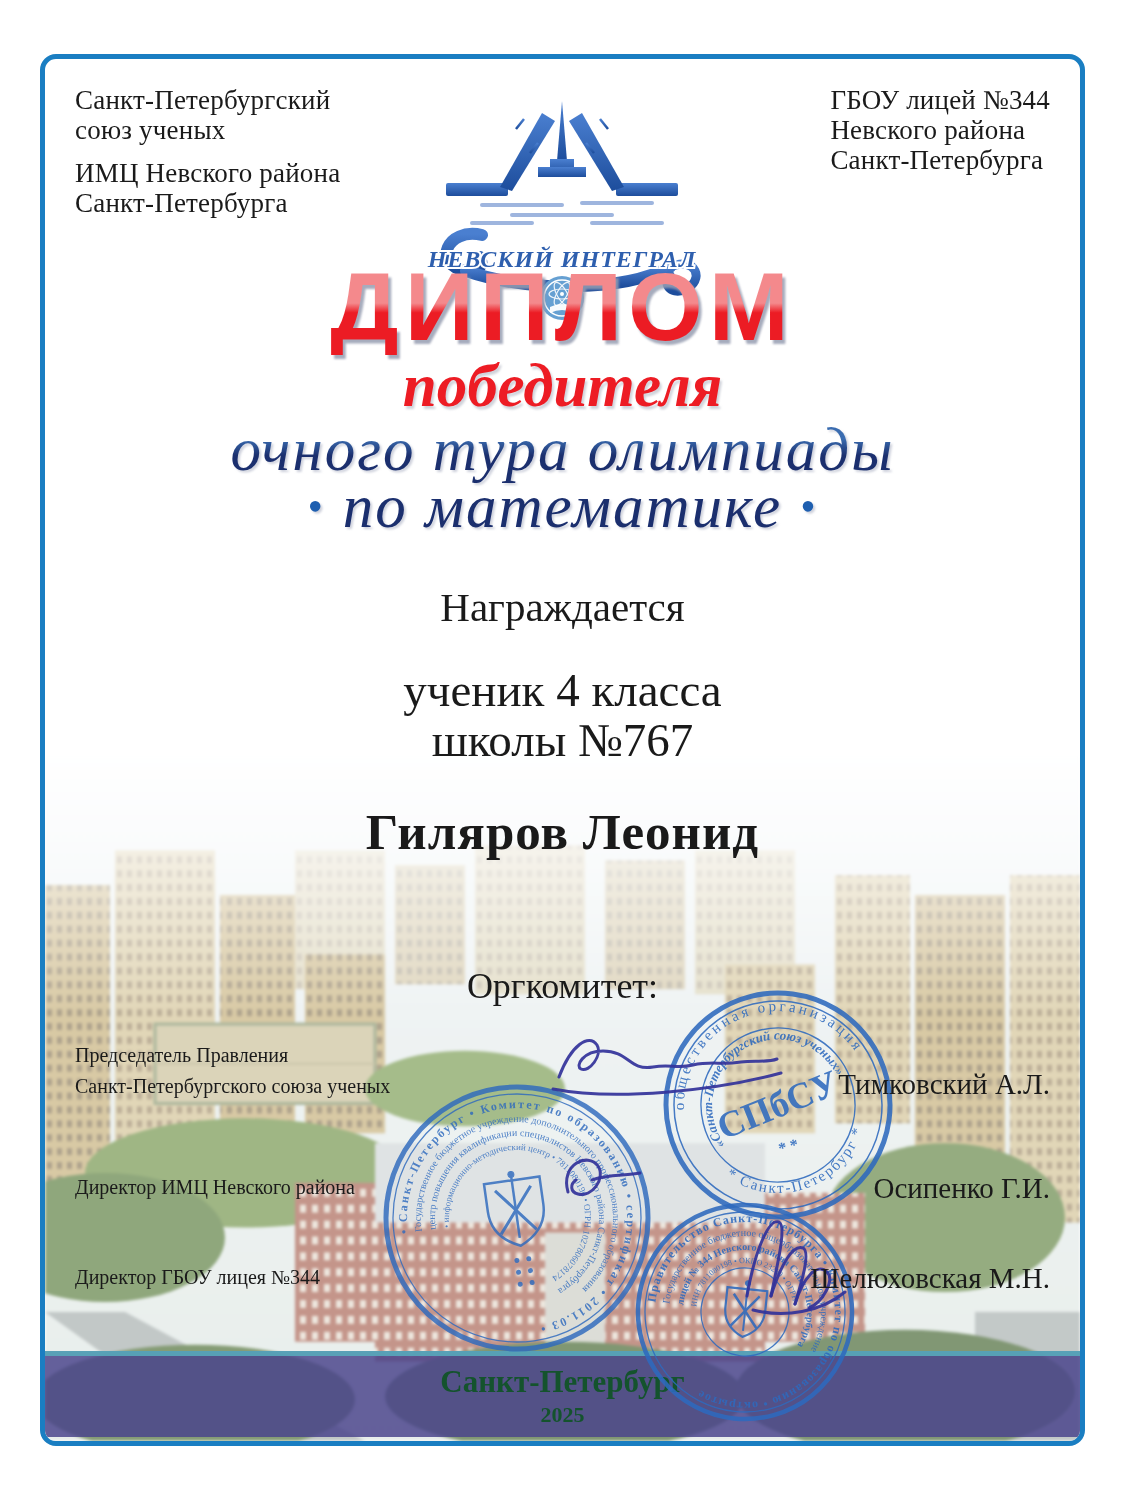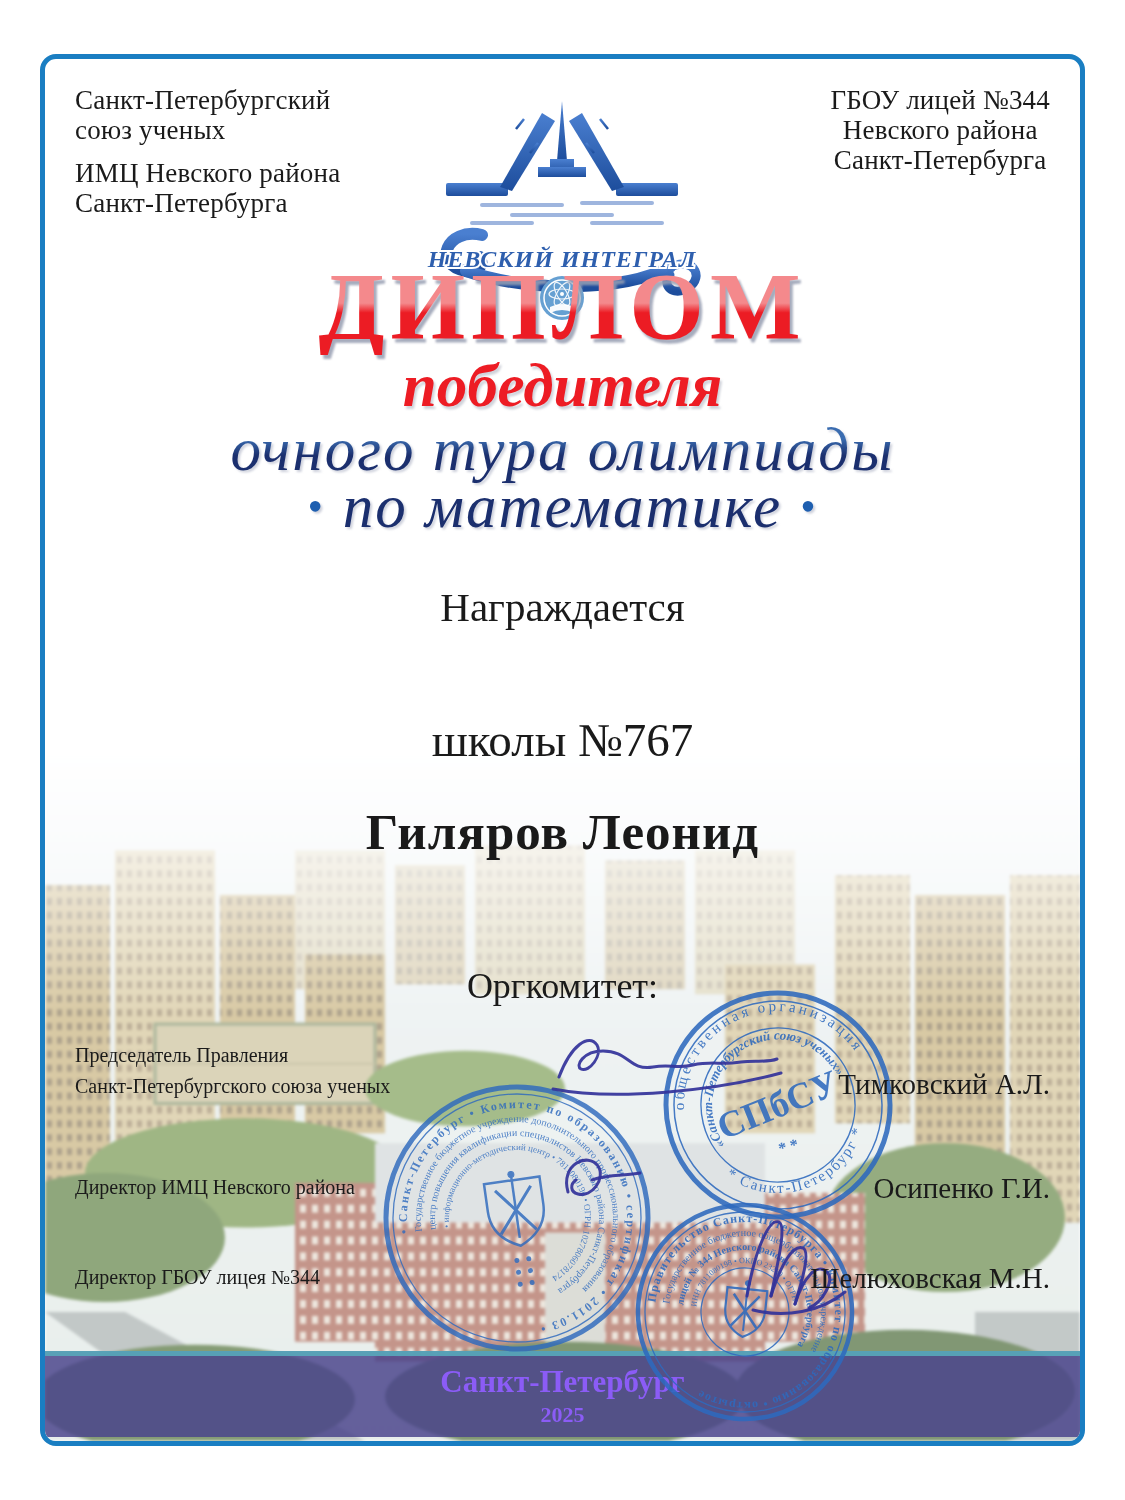--- a/index.html
+++ b/index.html
@@ -5,23 +5,23 @@
   html,body{margin:0;padding:0;background:#fff;}
   .page{position:relative;width:1125px;height:1500px;background:#fff;overflow:hidden;
         font-family:"Liberation Serif","DejaVu Serif",serif;color:#1a1a1a;}
   .frame{position:absolute;left:40px;top:54px;width:1035px;height:1382px;
          border:5px solid #1a7ec2;border-radius:16px;overflow:hidden;background:#fff;}
   .abs{position:absolute;}
   .ctr{left:0;width:1035px;text-align:center;}
   
   .hdr{font-size:27px;line-height:30px;letter-spacing:.2px;}
   .hdr p{margin:0 0 13px 0;}
-  .hdr-r{text-align:center;}
-  
-  .t-diploma{top:200px;font-family:Liberation Serif, serif;
+  .hdr-r{text-align:left;}
+  
+  .t-diploma{top:200px;font-family:Liberation Sans, sans-serif;
     font-weight:bold;font-size:96px;letter-spacing:6px;line-height:1;
     background:linear-gradient(#f4898c 46%,#ec1c24 56%);
     -webkit-background-clip:text;background-clip:text;color:transparent;
     filter:drop-shadow(3px 4px 1px rgba(150,158,178,.85));}
   .t-winner{top:292px;font-style:italic;font-weight:bold;font-size:61px;color:#ed1c24;
     filter:drop-shadow(2px 3px 1px rgba(170,175,190,.55));}
   .t-event1{top:356px;font-style:italic;font-size:61px;letter-spacing:2px;
     background:linear-gradient(#3a6cb0 34%,#1b2f6e 58%);
     -webkit-background-clip:text;background-clip:text;color:transparent;
     filter:drop-shadow(2px 2px 1px rgba(165,172,192,.55));}
@@ -33,21 +33,21 @@
   .t-name{top:744px;font-size:51px;font-weight:bold;letter-spacing:1px;}
   .t-comm{top:906px;font-size:36px;}
   
   .row-label{left:30px;font-size:20px;line-height:31px;}
   .row-name{right:30px;font-size:29px;text-align:right;}
   
   .photo{left:0;top:697px;width:1035px;height:685px;filter:blur(1.4px);}
   
   .bar{left:0;top:1292px;width:1035px;height:86px;
        background:rgba(74,68,140,.84);border-top:5px solid rgba(88,168,186,.9);
-       box-sizing:border-box;text-align:center;color:#8b5cf6;font-weight:bold;}
+       box-sizing:border-box;text-align:center;color:#14532d;font-weight:bold;}
   .bar .city{margin-top:9px;font-size:31px;line-height:34px;}
   .bar .year{font-size:22px;line-height:32px;}
   
   .stamp{position:absolute;opacity:.88;}
   .stamp text{fill:#2e6abe;font-family:"Liberation Serif",serif;}
   .sig{position:absolute;}
   .sig path{fill:none;stroke:#32329a;stroke-width:3;stroke-linecap:round;opacity:.92;}
 </style>
 </head>
 <body>
@@ -288,21 +288,21 @@
 
   <div class="abs ctr t-diploma">ДИПЛОМ</div>
   <div class="abs ctr t-winner">победителя</div>
   <div class="abs ctr t-event1">очного тура олимпиады</div>
   <div class="abs ctr t-event2">
     <span class="dot">•</span><span>по математике</span><span class="dot">•</span>
   </div>
 
   <div class="abs ctr t-award">Награждается</div>
   <div class="abs ctr t-student">
-    <br>
+    <span>ученик 4 класса</span><br>
     <span>школы №767</span>
   </div>
   <div class="abs ctr t-name">Гиляров Леонид</div>
 
   <div class="abs ctr t-comm">Оргкомитет:</div>
 
   <div class="abs row-label" style="top:981px;">
     <span>Председатель Правления</span><br>
     <span>Санкт-Петербургского союза ученых</span>
   </div>

